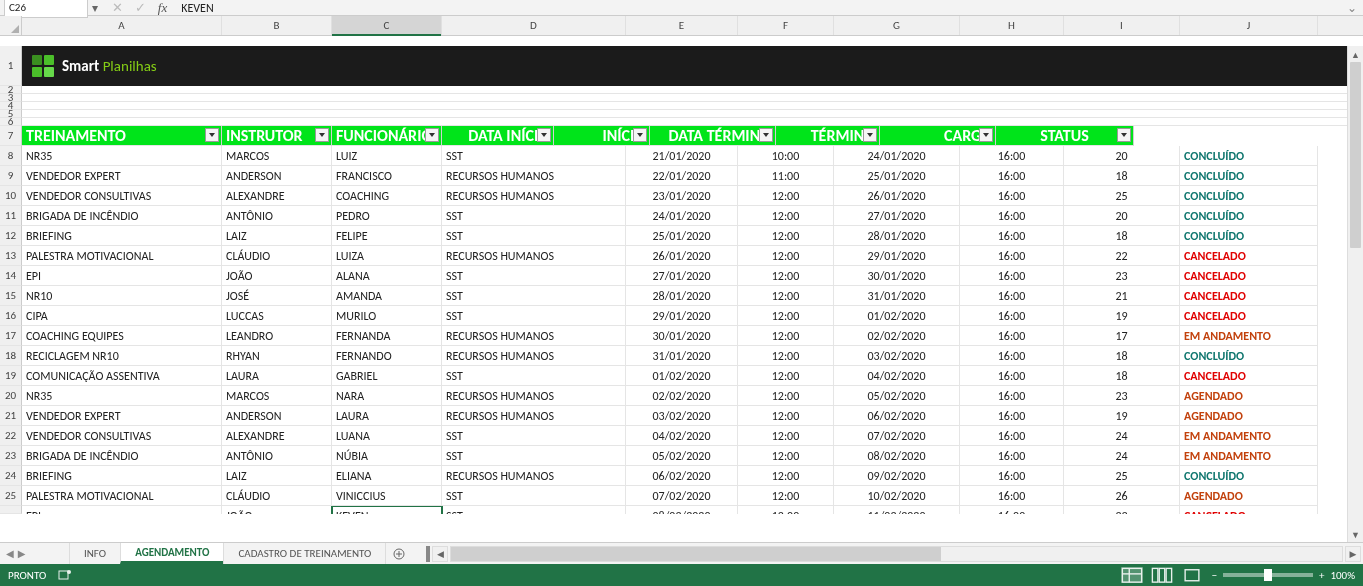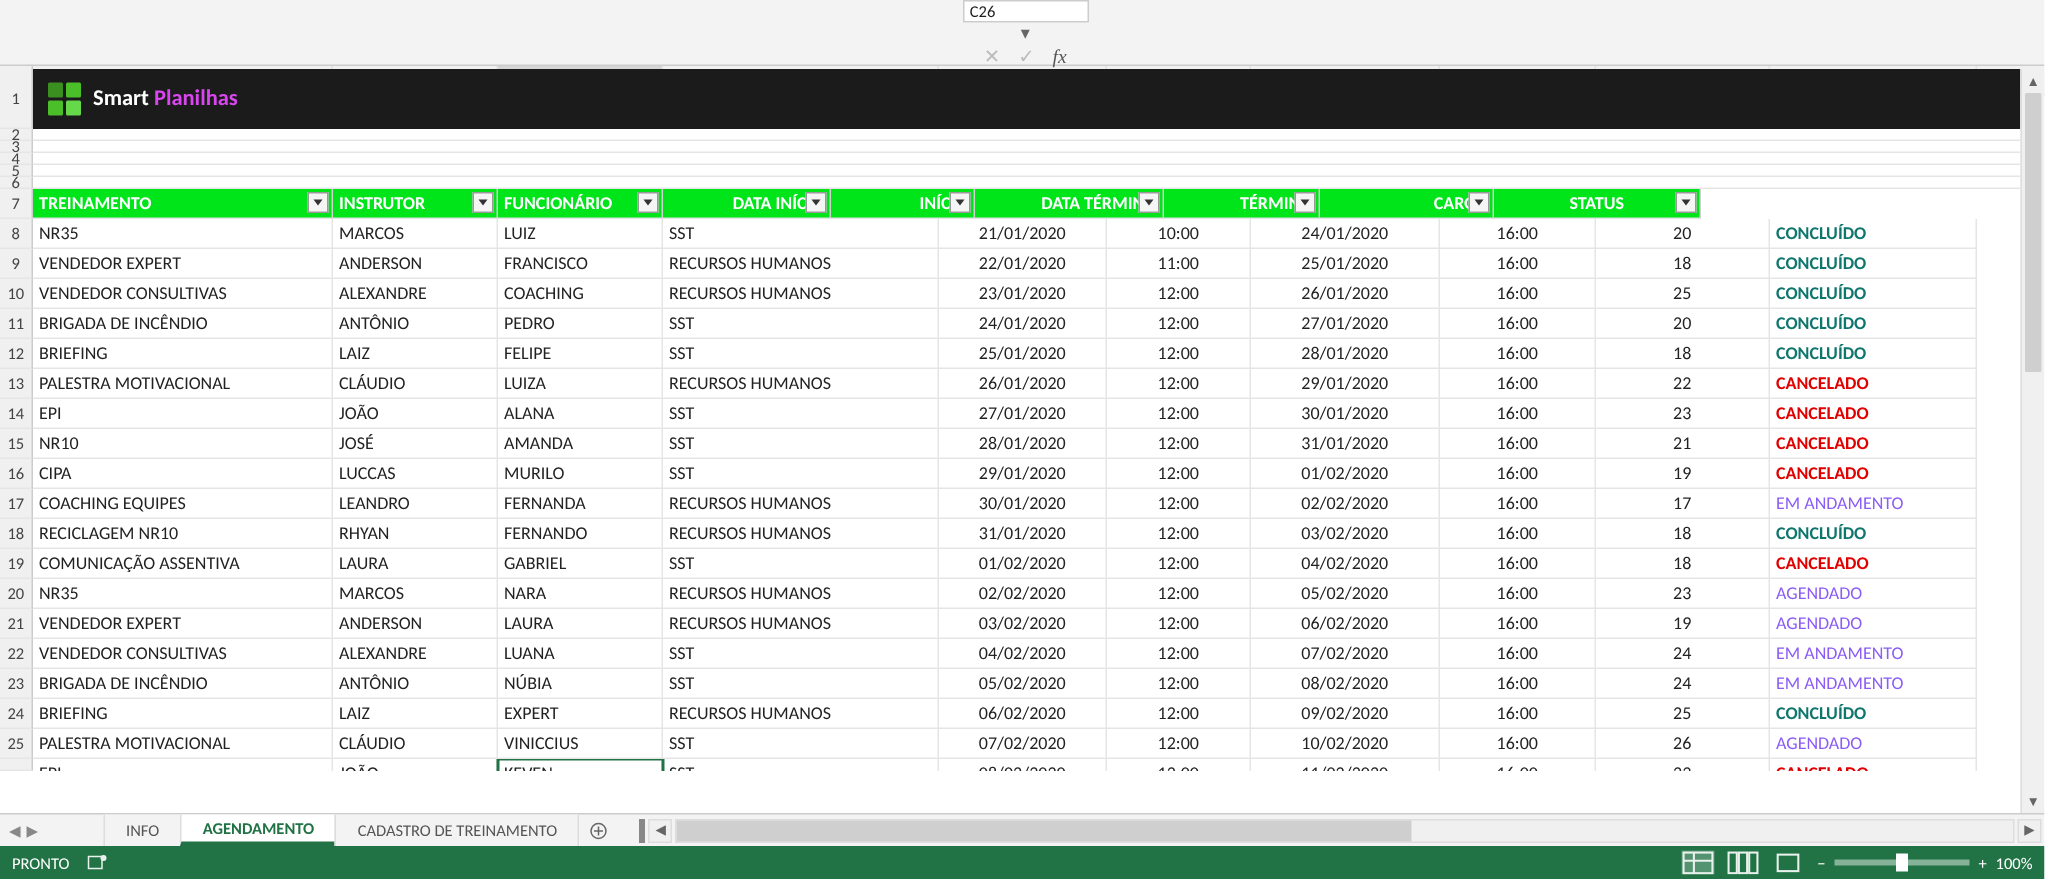--- a/index.html
+++ b/index.html
@@ -1,19 +1,19 @@
 <!DOCTYPE html>
 <html><head>
 <meta charset="utf-8">
 <style>
   * { box-sizing: border-box; margin: 0; padding: 0; }
   body { font-family: "Segoe UI", Calibri, Arial, sans-serif; font-size: 12px; color: #222; background: #fff; overflow: hidden; width: 1363px; height: 586px; position: relative; }
 
   
-  .fbar { display: flex; align-items: center; height: 44px; border-bottom: 1px solid #ccc; background: #f3f3f3; padding: 0 0 0 4px; position: relative; flex-direction: column; }
+  .fbar { display: flex; align-items: center; height: 16px; border-bottom: 1px solid #ccc; background: #f3f3f3; padding: 0 0 0 4px; position: relative; }
   .namebox { width: 84px; height: 20px; border: 1px solid #ccc; background: #fff; display: flex; align-items: center; padding: 0 4px; font-size: 11px; }
   .name-dd { width: 14px; display: flex; align-items: center; justify-content: center; color: #666; }
   .fbar-icons { display: flex; align-items: center; gap: 12px; padding: 0 10px; color: #bbb; font-size: 13px; }
   .fbar-fx { font-style: italic; font-family: "Times New Roman", serif; font-size: 13px; color: #555; }
   .fvalue { flex: 1; padding: 0 4px; font-size: 12px; display: flex; align-items: center; }
   .fbar-expand { width: 22px; color: #888; display:flex; align-items:center; justify-content:center;}
 
   
   .colhdr { display: flex; height: 20px; background: #f0f0f0; border-bottom: 1px solid #ccc; margin-left: 0; }
   .corner { width: 22px; border-right: 1px solid #ccc; background: #f0f0f0; position:relative;}
@@ -35,37 +35,37 @@
   .c-i{width:116px; justify-content:center;} .c-j{width:138px;}
 
   
   .banner { height: 40px; background: #1b1b1b; display: flex; align-items: center; padding-left: 10px; position: relative; }
   .banner .logo-sq { width:22px; height:22px; display:grid; grid-template-columns:1fr 1fr; grid-template-rows:1fr 1fr; gap:2px; margin-right:8px;}
   .banner .logo-sq span { background:#4bbf2a; border-radius:1px;}
   .banner .logo-sq span:nth-child(1){background:#3a8f20;}
   .banner .logo-sq span:nth-child(4){background:#66d94a;}
   .banner-txt { color:#fff; font-size:15px; }
   .banner-txt b { font-weight:600; }
-  .banner-txt i { font-style:normal; color:#d946ef; font-weight:700;}
+  .banner-txt i { font-style:normal; color:#84cc16; font-weight:400;}
 
   
   .thinrow { display:flex; height:8px;}
   .thinrow .rownum{height:8px;}
   .thinrow .rest{flex:1; border-bottom:1px solid #e5e5e5;}
 
   
   .thdr { display:flex; height:20px;}
-  .thdr .cell { background:#00e41a; color:#fff; font-weight:600; border-right:1px solid #d0d0d0; font-size:12px; position:relative;}
+  .thdr .cell { background:#00e41a; color:#fff; font-weight:600; border-right:1px solid #d0d0d0; font-size:16px; position:relative;}
   .fbtn { position:absolute; right:2px; top:2px; width:14px; height:14px; background:#f5f5f5; border:1px solid #999; display:flex; align-items:center; justify-content:center;}
   .fbtn::after { content:""; border-style:solid; border-width:4px 3px 0 3px; border-color:#333 transparent transparent transparent;}
 
   
   .st-green{color:#0f766e; font-weight:600;}
   .st-red{color:#e00000; font-weight:600;}
-  .st-orange{color:#8b5cf6; font-weight:400;}
+  .st-orange{color:#c2410c; font-weight:700;}
 
   
   .sel { outline: 2px solid #217346; outline-offset:-1px; }
 
   
   .vscroll { position:absolute; top:46px; right:0; width:16px; bottom:44px; background:#f0f0f0; border-left:1px solid #ddd;}
   .vscroll .up,.vscroll .dn{height:16px; display:flex;align-items:center;justify-content:center;color:#666;font-size:9px;}
   .vscroll .track{position:absolute; top:16px; bottom:16px; left:0; right:0;}
   .vscroll .thumb{position:absolute; left:2px; right:2px; top:0; height:40%; background:#cfcfcf; border-radius:1px;}
   .vscroll .dn{position:absolute;bottom:0;left:0;right:0;}
@@ -408,21 +408,21 @@
         <div class="cell c-f">12:00</div>
         <div class="cell c-g">08/02/2020</div>
         <div class="cell c-h">16:00</div>
         <div class="cell c-i">24</div>
         <div class="cell c-j st-orange">EM ANDAMENTO</div>
       </div>
       <div class="row">
         <div class="rownum ">24</div>
         <div class="cell c-a">BRIEFING</div>
         <div class="cell c-b">LAIZ</div>
-        <div class="cell c-c">EXPERT</div>
+        <div class="cell c-c">ELIANA</div>
         <div class="cell c-d">RECURSOS HUMANOS</div>
         <div class="cell c-e">06/02/2020</div>
         <div class="cell c-f">12:00</div>
         <div class="cell c-g">09/02/2020</div>
         <div class="cell c-h">16:00</div>
         <div class="cell c-i">25</div>
         <div class="cell c-j st-green">CONCLUÍDO</div>
       </div>
       <div class="row">
         <div class="rownum ">25</div>

